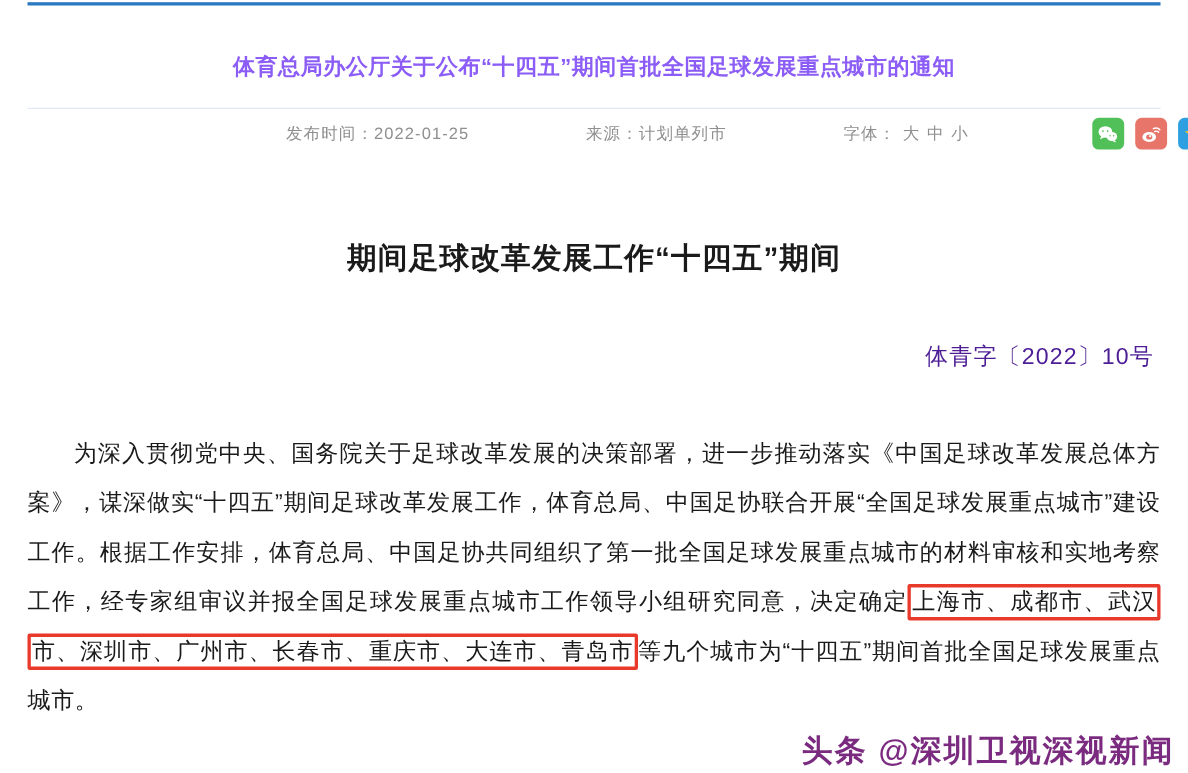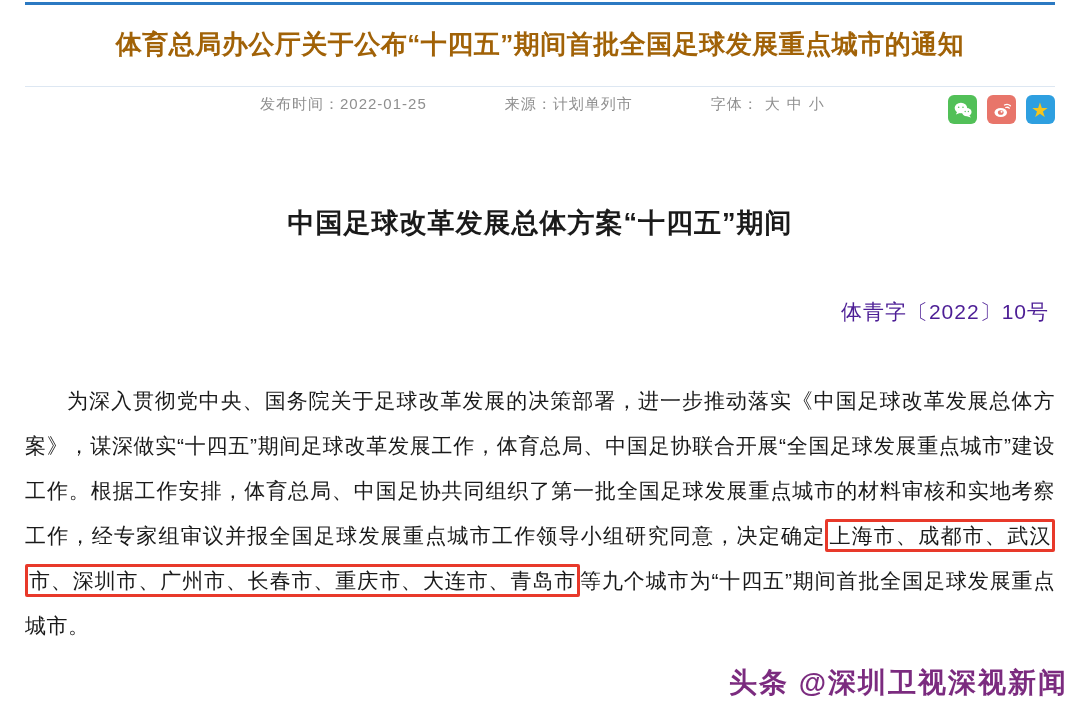--- a/index.html
+++ b/index.html
@@ -11,37 +11,38 @@
     position: relative;
   }
   .page { padding: 0 25px; position: relative; height: 703px; }
 
   
   .top-rule { border-top: 3px solid #2b79c2; margin-top: 2px; }
 
   
   .page-title {
     text-align: center;
-    color: #a16207;
-    font-size: 26px;
+    color: #8b5cf6;
+    font-size: 20px;
     font-weight: bold;
-    padding: 22px 0 24px 0;
+    padding: 42px 0 24px 0;
     letter-spacing: 0.5px;
   }
 
   .header-divider { border-top: 1px solid #dde7f2; }
 
   
   .meta-row {
     display: flex;
-    align-items: flex-start;
+    align-items: center;
     padding: 8px 0 6px 235px;
     font-size: 15px;
     color: #8f8f8f;
     letter-spacing: 1px;
+    gap: 28px;
   }
   .meta-item { margin-right: 78px; white-space: nowrap; }
   .font-sizes span { margin-right: 6px; cursor: pointer; font-family: Liberation Mono, monospace; }
   .share-icons { margin-left: auto; display: flex; gap: 10px; }
   .share-btn {
     width: 29px; height: 29px; border-radius: 6px;
     display: flex; align-items: center; justify-content: center;
     cursor: pointer;
   }
   .share-wechat { background: #52c058; }
@@ -140,21 +141,21 @@
           <path d="M15 6 q4 -2 7 1 M16.5 9 q2.5 -1 4.2 0.8" stroke="#fff" stroke-width="1.6" fill="none" stroke-linecap="round"></path>
         </svg>
       </span>
       <span class="share-btn share-qzone">
           <span>★</span>
         </span>
     </span>
   </div>
 
   <div class="doc-title">
-    <div>中国足球改革发展总体方案“十四五”期间</div>
+    <div>期间足球改革发展工作“十四五”期间</div>
   </div>
 
   <div class="doc-number">体青字〔2022〕10号</div>
 
   <div class="doc-body">
     <p class="indent"><span>为深入贯彻党中央、国务院关于足球改革发展的决策部署，进一步推动落实《中国足球改革发展总体方案》，谋深做实“十四五”期间足球改革发展工作，体育总局、中国足协联合开展“全国足球发展重点城市”建设工作。根据工作安排，体育总局、中国足协共同组织了第一批全国足球发展重点城市的材料审核和实地考察工作，经专家组审议并报全国足球发展重点城市工作领导小组研究同意，决定确定</span><span class="red-box">上海市、成都市、武汉市、深圳市、广州市、长春市、重庆市、大连市、青岛市</span><span>等九个城市为“十四五”期间首批全国足球发展重点城市。</span></p>
   </div>
 
   <div class="watermark">头条 @深圳卫视深视新闻</div>
 

